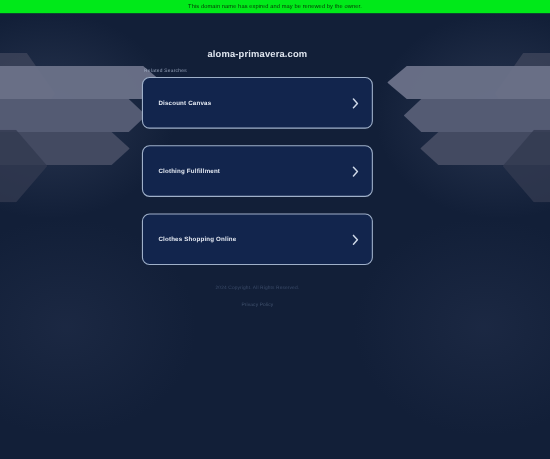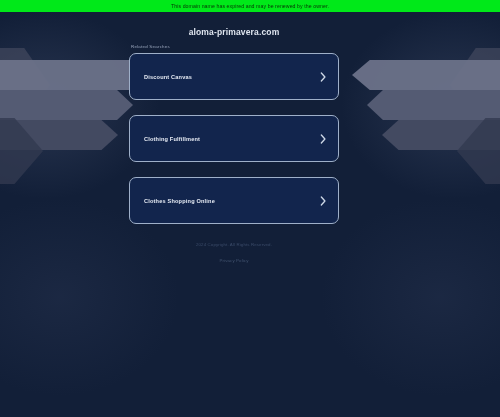--- a/index.html
+++ b/index.html
@@ -171,20 +171,21 @@
     background: radial-gradient(ellipse at center, rgba(60,72,104,.22) 0%, rgba(18,31,56,0) 70%);
   }
 
   
   .content {
     position: relative;
     z-index: 10;
     width: 468px;
     padding-top: 12px;
     box-sizing: border-box;
+    margin-top: 17px;
   }
 
   .domain-title {
     margin: 15px 0 0 0;
     text-align: center;
     font-size: 8.5px;
     font-weight: bold;
     color: #dfe5ef;
     letter-spacing: .15px;
     line-height: 10px;

